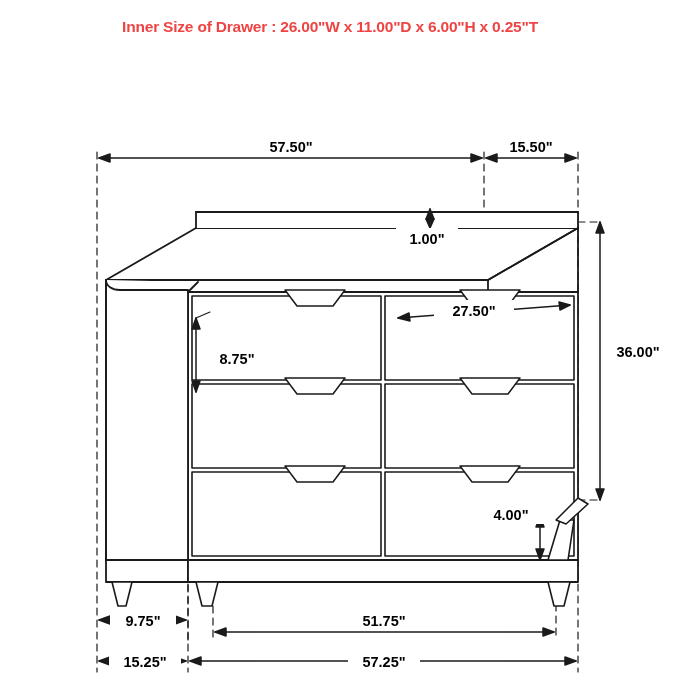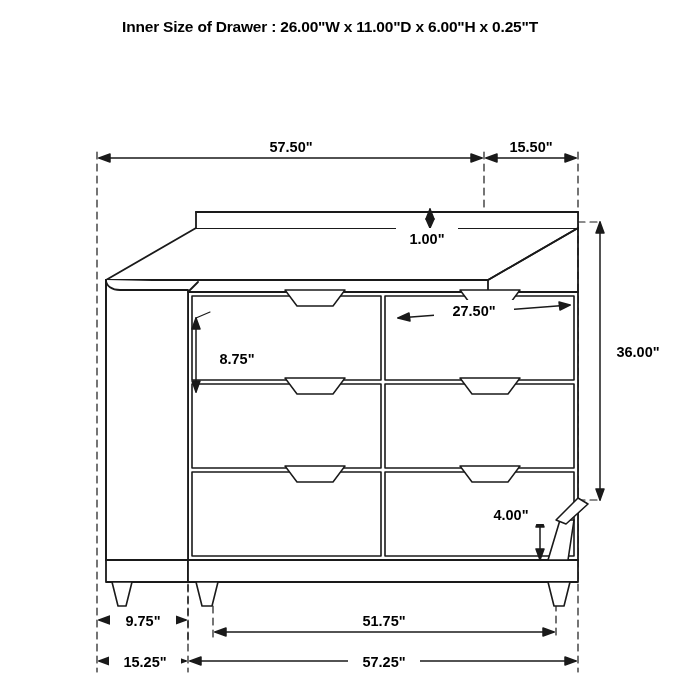--- a/index.html
+++ b/index.html
@@ -21,21 +21,21 @@
   }
   #title {
     position: absolute;
     top: 18px;
     left: 0;
     width: 660px;
     text-align: center;
     font-size: 15.5px;
     font-weight: bold;
     letter-spacing: -0.2px;
-    color: #000000;
+    color: #ef4444;
   }
   svg {
     position: absolute;
     top: 0;
     left: 0;
   }
   .dimtext {
     font-family: "Liberation Sans", sans-serif;
     font-size: 14.5px;
     font-weight: bold;

